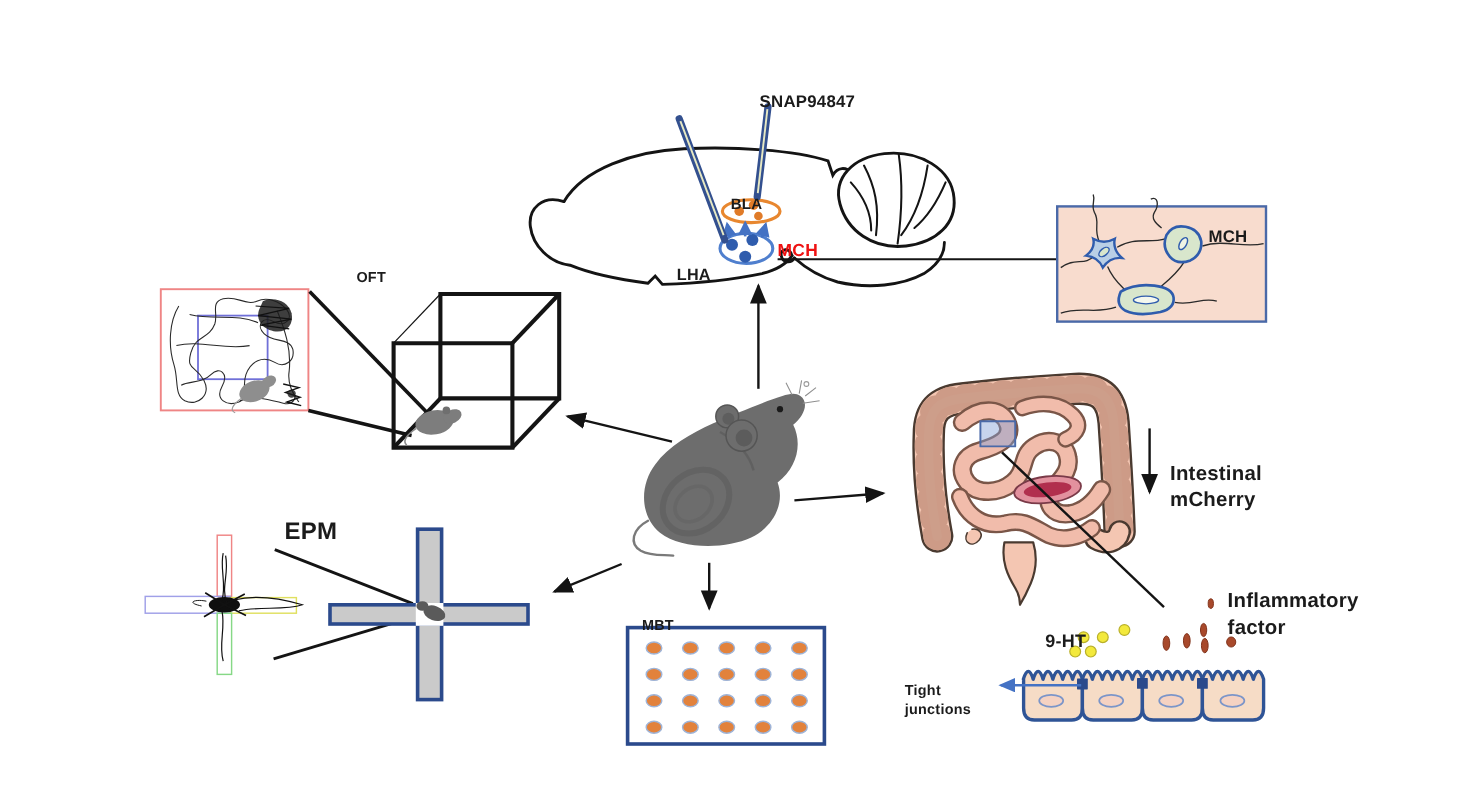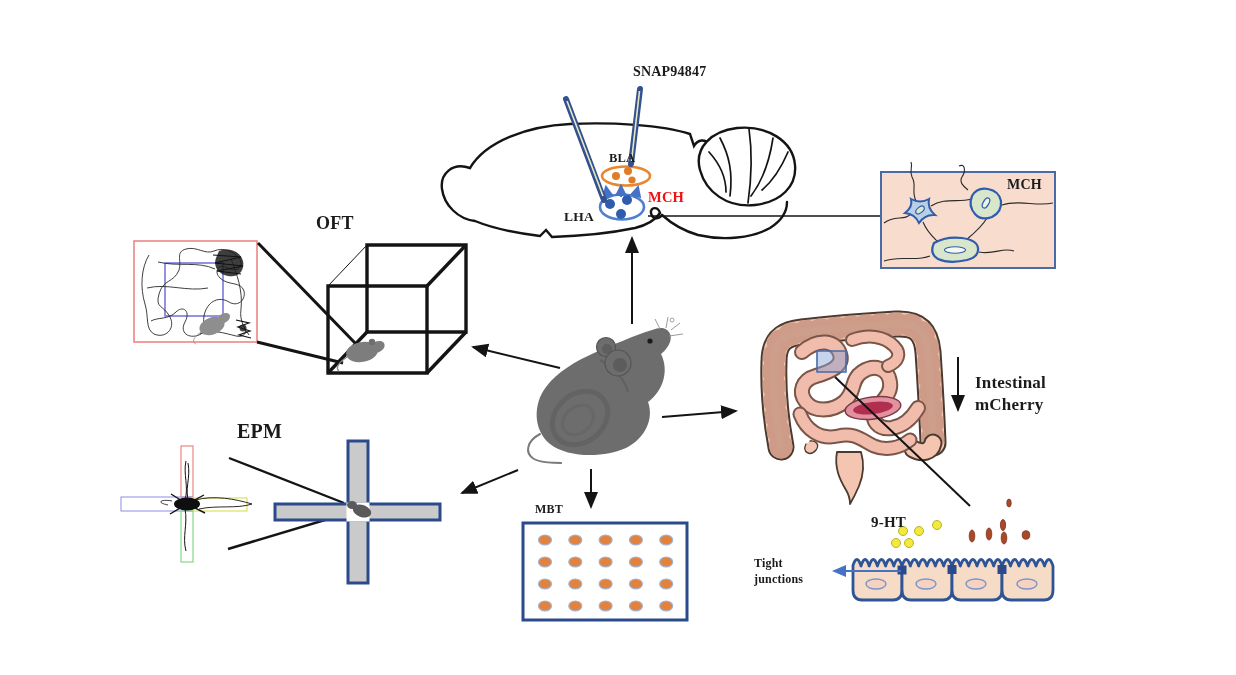--- a/index.html
+++ b/index.html
@@ -1,20 +1,20 @@
 <!DOCTYPE html>
 <html><head>
 <meta charset="utf-8">
 <style>
   html,body{margin:0;padding:0;background:#ffffff;}
   .stage{position:relative;width:1236px;height:675px;background:#ffffff;overflow:hidden;
          font-family:"Liberation Sans", sans-serif;}
   .stage svg{position:absolute;left:0;top:0;}
   .label{position:absolute;font-weight:700;color:#1b1b1b;white-space:pre-line;
-         line-height:1.3;letter-spacing:.2px;font-family:Liberation Serif, serif;}
+         line-height:1.3;letter-spacing:.2px;font-family:Liberation Sans, sans-serif;margin-top:12px;}
   .label.red{color:#ee1212;}
 </style>
 </head>
 <body>
 
 <div class="stage">
 <svg width="1236" height="675" viewBox="0 0 1236 675">
   <defs>
     <marker id="ahb" markerWidth="10" markerHeight="9" refX="7.5" refY="3.5" orient="auto">
       <path d="M0,0 L8.5,3.5 L0,7 Z" fill="#141414"></path>
@@ -275,21 +275,23 @@
       <circle cx="672" cy="320" r="2" stroke="#9a9a9a"></circle>
     </g>
   </g>
 </svg>
 
 <div class="label" style="left:633px;top:63px;font-size:14px;">SNAP94847</div>
 <div class="label" style="left:609px;top:150px;font-size:12.5px;">BLA</div>
 <div class="label" style="left:564px;top:208px;font-size:13.5px;font-weight:600;">LHA</div>
 <div class="label red" style="left:648px;top:188px;font-size:14.5px;">MCH</div>
 <div class="label" style="left:1007px;top:176px;font-size:14px;">MCH</div>
-<div class="label" style="left:316px;top:212px;font-size:18px;">OFT</div>
+<div class="label" style="left:297px;top:212px;font-size:12px;">OFT</div>
 <div class="label" style="left:237px;top:418px;font-size:20px;">EPM</div>
 <div class="label" style="left:535px;top:502px;font-size:12px;">MBT</div>
 <div class="label" style="left:975px;top:372px;font-size:17px;line-height:1.28;">Intestinal
 mCherry</div>
+<div class="label" style="left:1023px;top:478px;font-size:17px;line-height:1.28;">Inflammatory
+factor</div>
 <div class="label" style="left:871px;top:513px;font-size:15px;">9-HT</div>
 <div class="label" style="left:754px;top:556px;font-size:12px;line-height:1.32;">Tight
 junctions</div>
 </div>
 
 </body></html>

